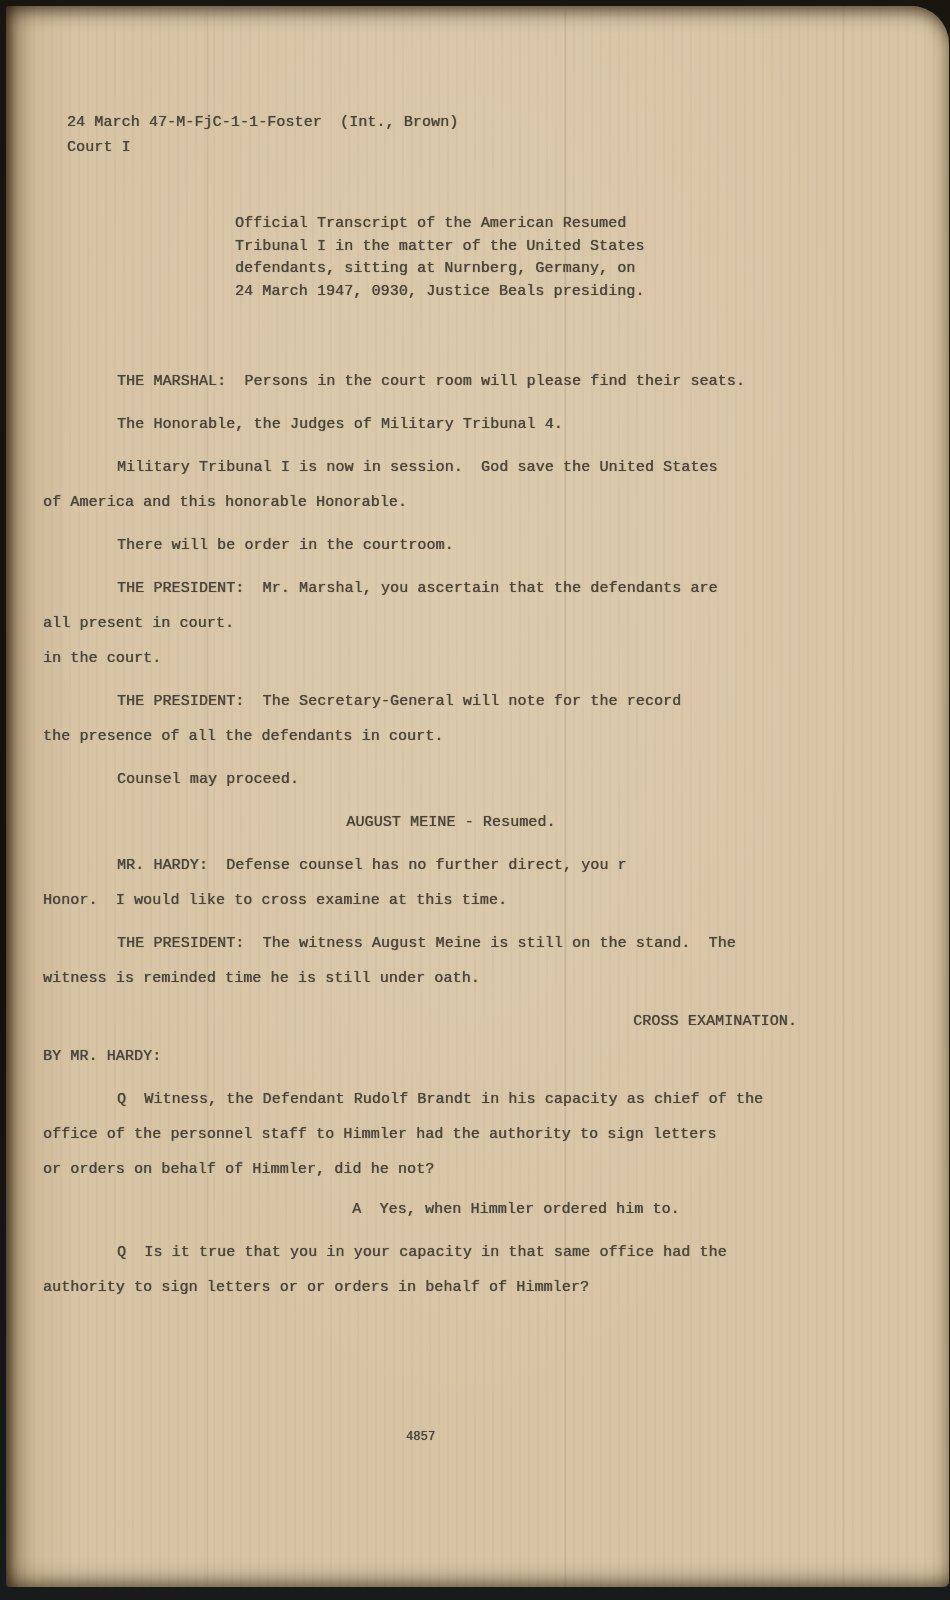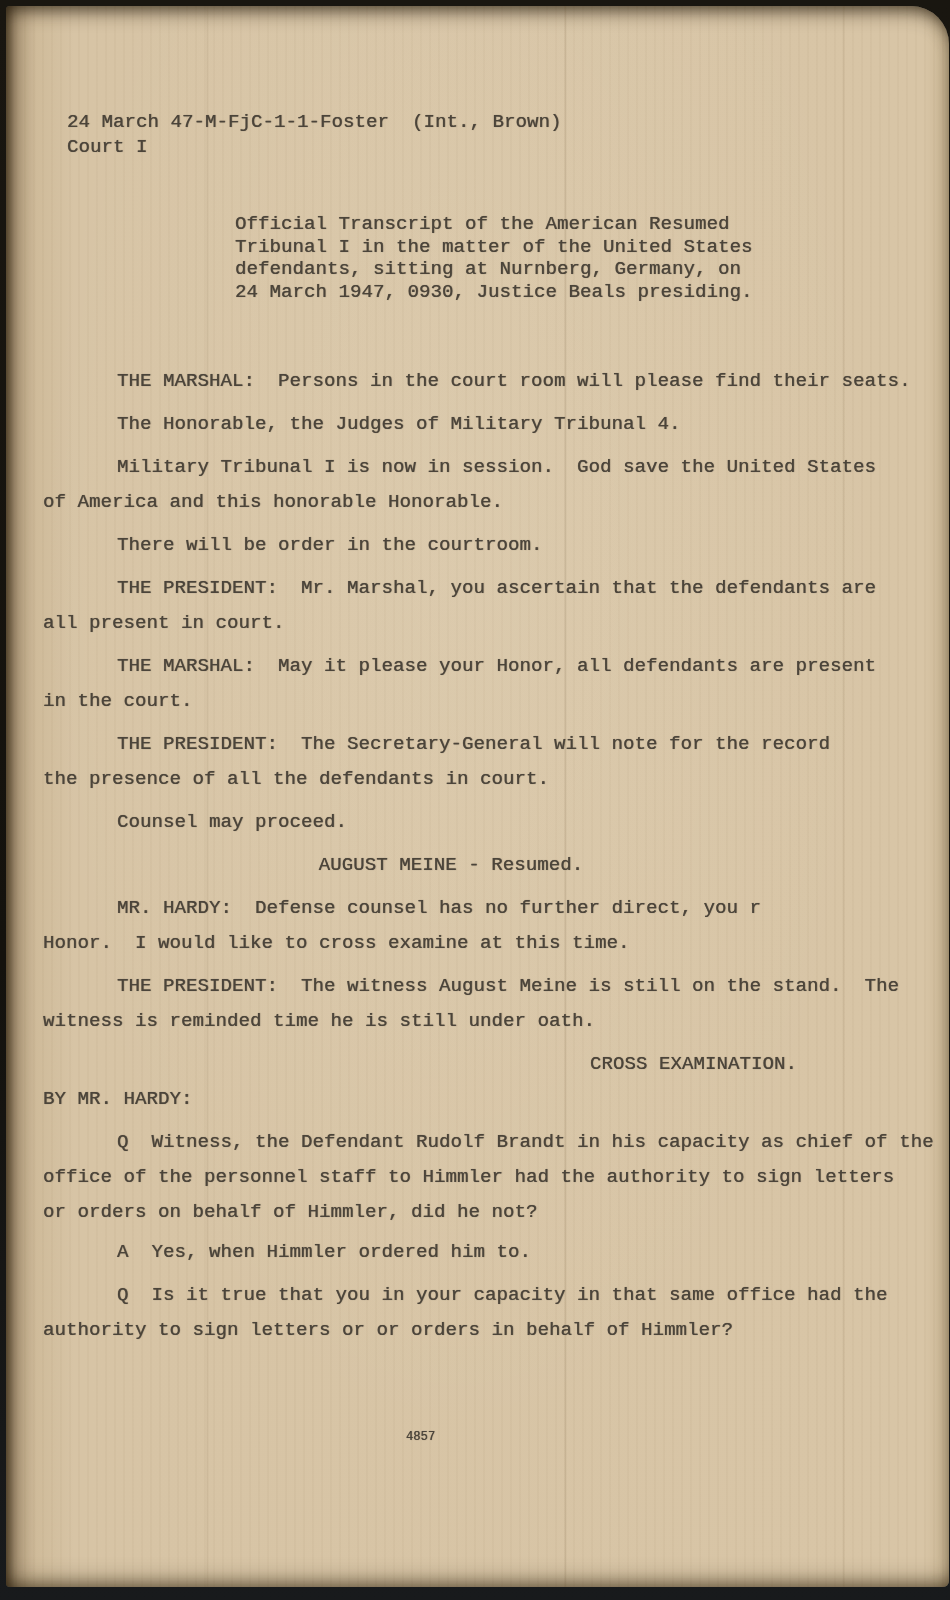--- a/index.html
+++ b/index.html
@@ -25,32 +25,32 @@
       inset 0 -18px 22px -15px rgba(62,48,26,0.75);
   }
   .crease{position:absolute;top:0;bottom:0;width:3px;pointer-events:none;}
   .crease.c1{left:200px;background:linear-gradient(90deg,rgba(0,0,0,0),rgba(110,88,56,0.10),rgba(0,0,0,0));}
   .crease.c2{left:558px;background:linear-gradient(90deg,rgba(0,0,0,0),rgba(110,88,56,0.13),rgba(0,0,0,0));}
   .crease.c3{left:836px;background:linear-gradient(90deg,rgba(0,0,0,0),rgba(110,88,56,0.09),rgba(0,0,0,0));}
   .line{
     white-space:pre;
     color:#4b443a;
     text-shadow:0.4px 0.4px 0.8px rgba(62,55,45,0.65), -0.2px 0 0.4px rgba(62,55,45,0.35);
-    font-size:19px;
+    font-size:15px;
     letter-spacing:0.1px;
   }
   .ref-block{position:absolute;left:61px;top:104px;}
   .ref-block .line{line-height:25px;}
   .caption{position:absolute;left:229px;top:207px;}
   .caption .line{line-height:22.5px;}
   .body-block{position:absolute;left:37px;top:358px;width:872px;}
   .body-block .line{line-height:35px;}
   .indent{padding-left:74px;}
   .para{margin-top:8px;}
-  .para-sm{margin-top:5px;}
+  .para-sm{margin-top:5px;text-align:center;}
   .center-a{text-align:center;padding-right:56px;}
   .center-b{text-align:right;padding-right:118px;}
   .pageno{position:absolute;left:400px;top:1424px;font-size:12px;}
 </style>
 </head>
 <body>
 
 <div class="scan">
   <div class="paper">
     <div class="crease c1"></div>
@@ -70,21 +70,20 @@
     </div>
 
     <div class="body-block">
       <div class="line indent">THE MARSHAL:  Persons in the court room will please find their seats.</div>
       <div class="line indent para">The Honorable, the Judges of Military Tribunal 4.</div>
       <div class="line indent para">Military Tribunal I is now in session.  God save the United States</div>
       <div class="line">of America and this honorable Honorable.</div>
       <div class="line indent para">There will be order in the courtroom.</div>
       <div class="line indent para">THE PRESIDENT:  Mr. Marshal, you ascertain that the defendants are</div>
       <div class="line">all present in court.</div>
-      <div class="line indent para">THE MARSHAL:  May it please your Honor, all defendants are present</div>
       <div class="line">in the court.</div>
       <div class="line indent para">THE PRESIDENT:  The Secretary-General will note for the record</div>
       <div class="line">the presence of all the defendants in court.</div>
       <div class="line indent para">Counsel may proceed.</div>
       <div class="line center-a para">AUGUST MEINE - Resumed.</div>
       <div class="line indent para">MR. HARDY:  Defense counsel has no further direct, you r</div>
       <div class="line">Honor.  I would like to cross examine at this time.</div>
       <div class="line indent para">THE PRESIDENT:  The witness August Meine is still on the stand.  The</div>
       <div class="line">witness is reminded time he is still under oath.</div>
       <div class="line center-b para">CROSS EXAMINATION.</div>

